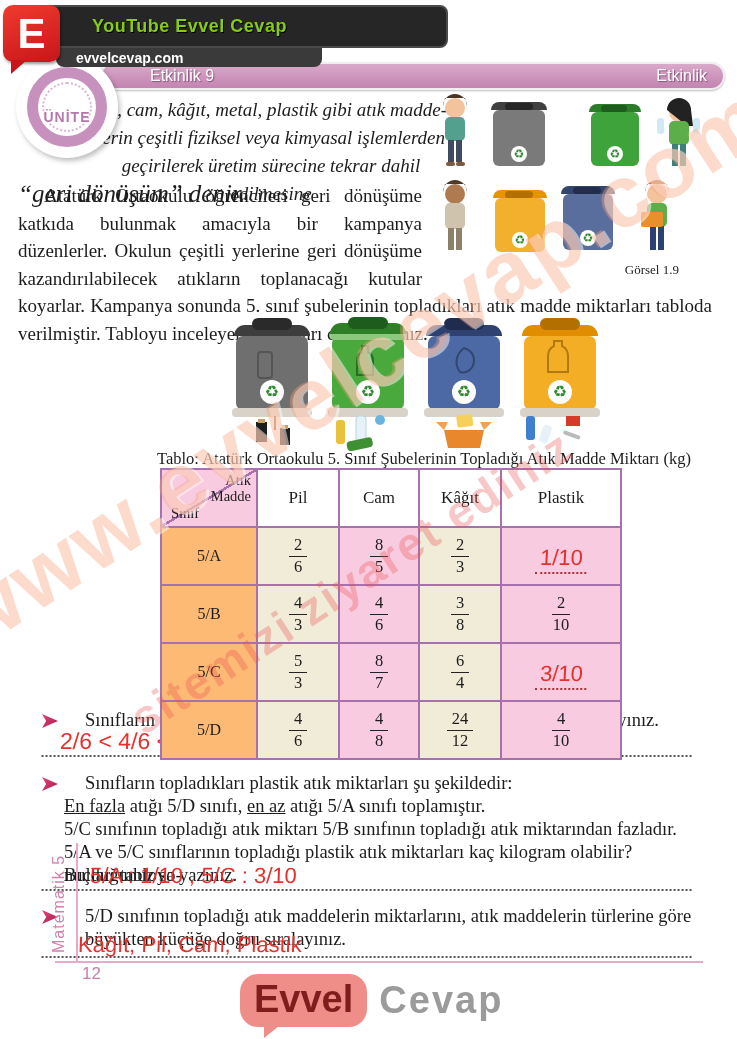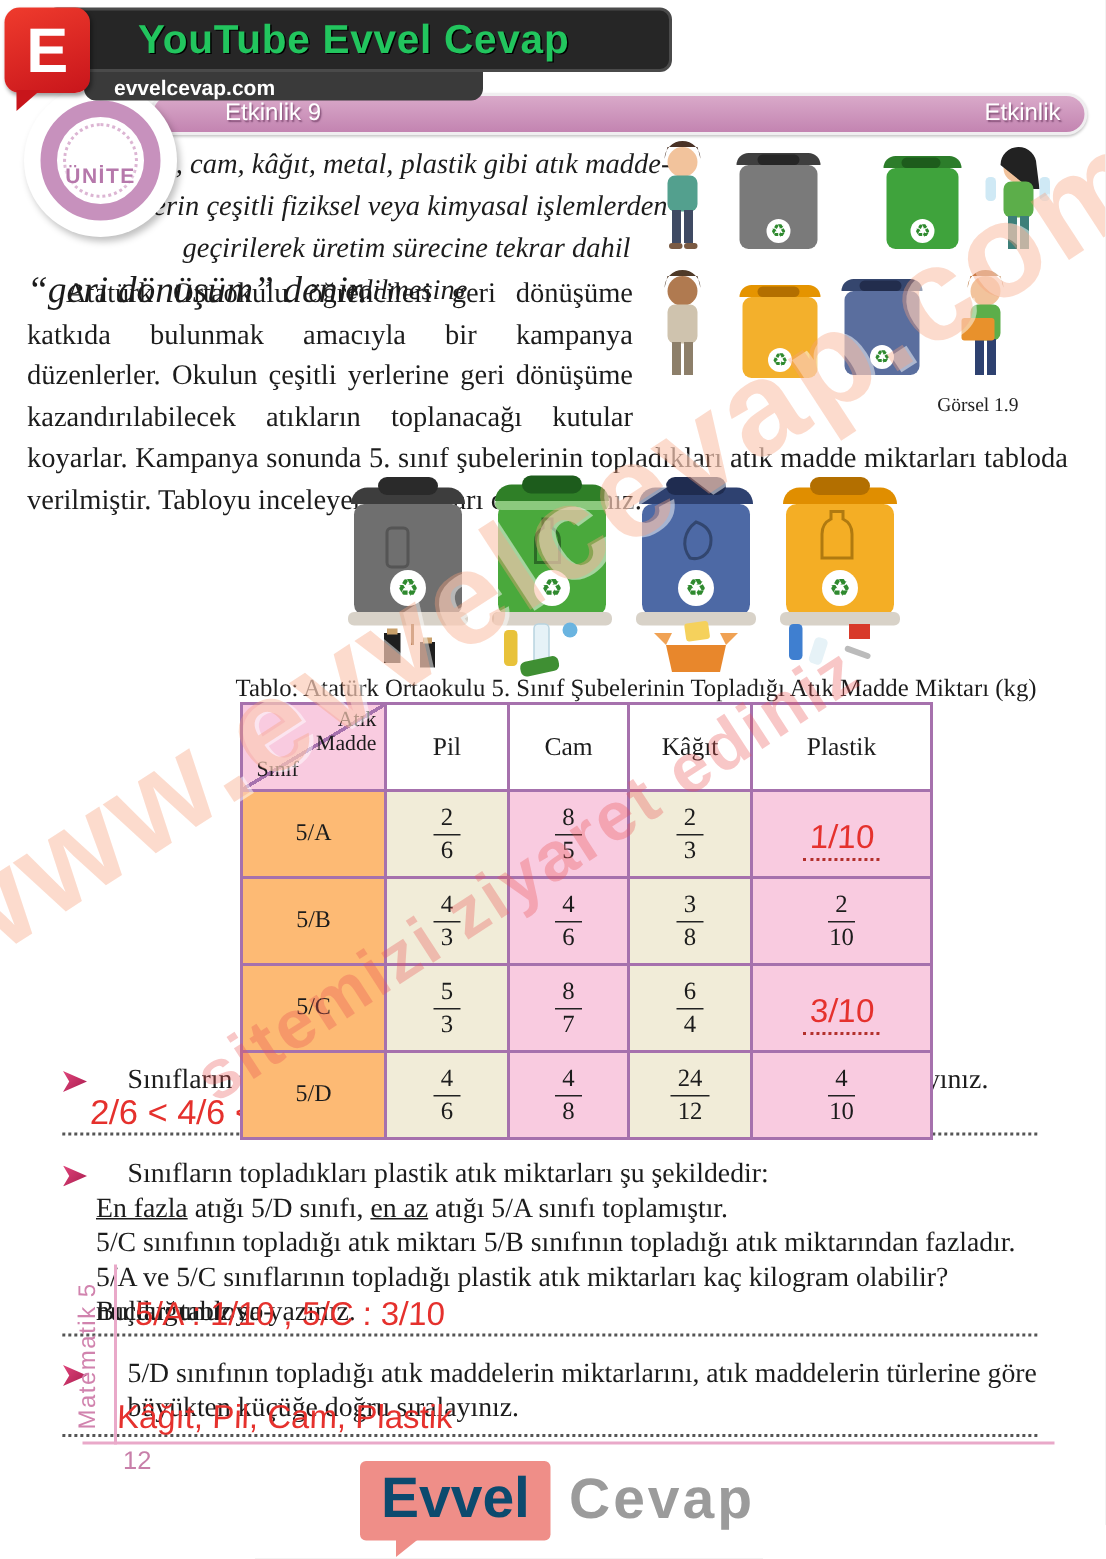--- a/index.html
+++ b/index.html
@@ -10,21 +10,21 @@
     font-family:"Liberation Serif", serif; color:#1c1c1c;
   }
 
   
   .yt-banner {
     position:absolute; left:30px; top:5px; width:418px; height:43px;
     background:#262626; border:2px solid #4a4a4a; border-radius:8px;
     display:flex; align-items:center; padding-left:60px; z-index:6;
   }
   .yt-banner .title {
-    color:#22c55e; font-family:"Liberation Sans", sans-serif; font-size:27px; font-weight:bold;
+    color:#84cc16; font-family:"Liberation Sans", sans-serif; font-size:18px; font-weight:bold;
     text-shadow:1px 1px 0 #000; letter-spacing:0.5px;
   }
   .site-bar {
     position:absolute; left:56px; top:48px; width:266px; height:19px;
     background:#3a3a3a; border-radius:0 0 8px 8px; z-index:6;
     display:flex; align-items:center; padding-left:20px;
   }
   .site-bar .site {
     color:#fff; font-family:"Liberation Sans", sans-serif; font-size:14px; font-weight:bold;
   }
@@ -160,22 +160,22 @@
     letter-spacing:1px; text-align:center;
   }
   .vert-rule   { position:absolute; left:76px; top:843px; width:2px; height:120px; background:#e9a9c9; }
   .footer-rule { position:absolute; left:55px; top:961px; width:648px; height:2px; background:#e9a9c9; }
   .page-num {
     position:absolute; left:82px; top:964px; font-family:"Liberation Sans", sans-serif;
     font-size:17px; color:#c87fa9;
   }
   .footer-logo { position:absolute; left:240px; top:974px; display:flex; align-items:center; gap:12px; z-index:3; }
   .footer-logo .evvel-box {
-    position:relative; background:#ef8e88; border-radius:4px; padding:4px 14px 6px;
-    color:#0c4a6e; font-family:"Liberation Sans", sans-serif; font-size:38px; font-weight:bold;
+    position:relative; background:#ef8e88; border-radius:18px; padding:4px 14px 6px;
+    color:#7f1d1d; font-family:"Liberation Sans", sans-serif; font-size:38px; font-weight:bold;
   }
   .footer-logo .evvel-box::after {
     content:""; position:absolute; left:24px; bottom:-11px;
     border-top:12px solid #ef8e88; border-right:15px solid transparent;
   }
   .footer-logo .cevap {
     color:#9b9b9b; font-family:"Liberation Sans", sans-serif; font-size:38px; font-weight:bold;
     letter-spacing:2px;
   }
 

